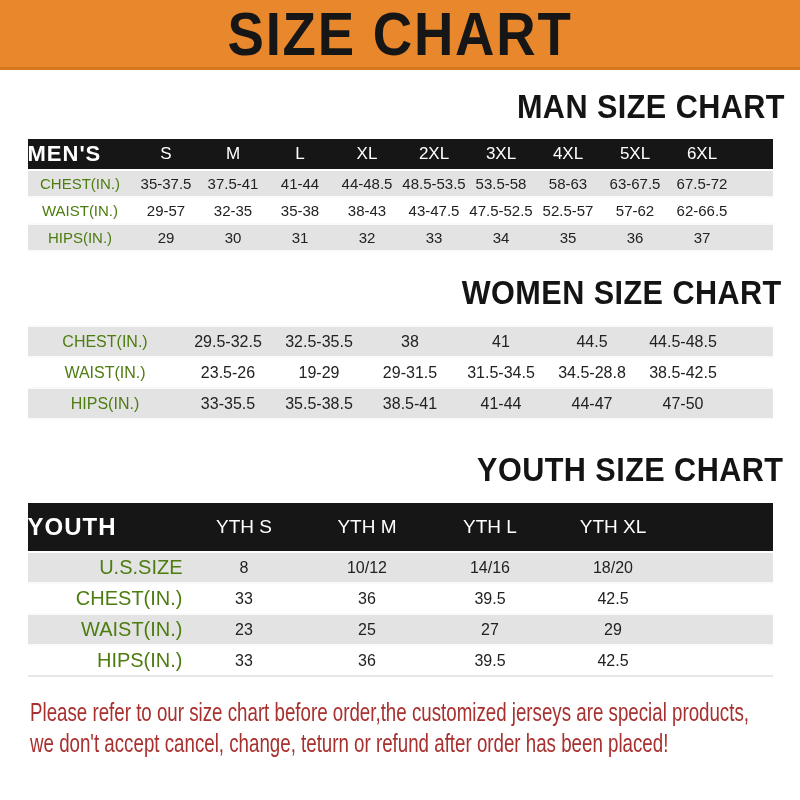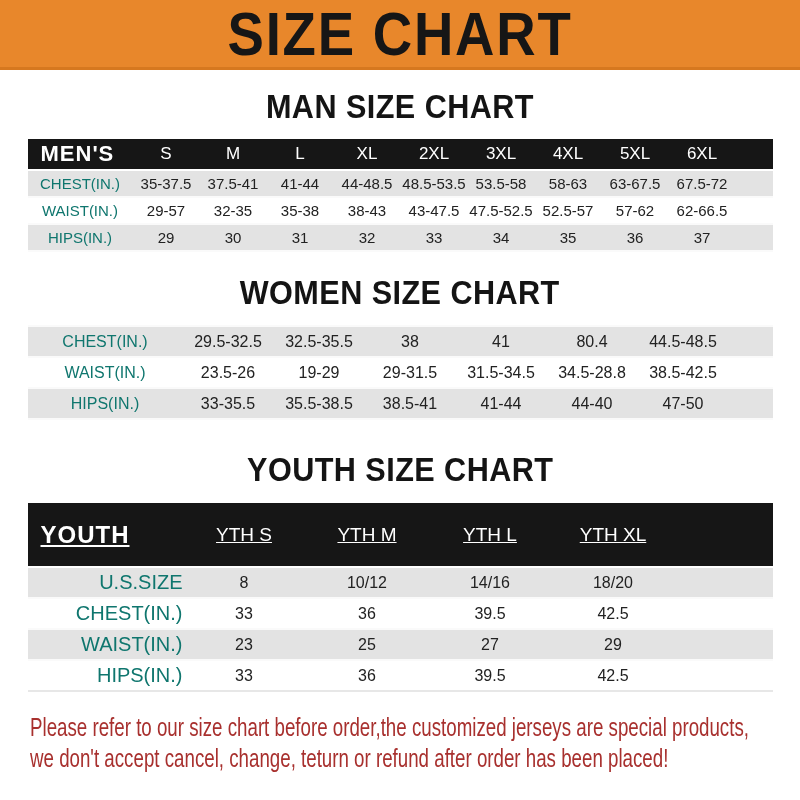--- a/index.html
+++ b/index.html
@@ -6,49 +6,49 @@
   html,body { width:800px; height:800px; background:#ffffff; overflow:hidden;
               font-family:"Liberation Sans", sans-serif; }
 
   
   .banner { height:70px; background:#E8872B; display:flex; align-items:center;
             justify-content:center; border-bottom:3px solid #d6781f; }
   .banner-title { display:inline-block; font-size:62px; font-weight:700; color:#161616;
                   letter-spacing:2px; transform:scaleX(.88); white-space:nowrap; line-height:1; }
 
   
-  .sec-heading { text-align:center; line-height:1; }
+  .sec-heading { text-align:right; line-height:1; }
   .sec-heading span { display:inline-block; font-weight:700; color:#141414;
                       font-size:34px; letter-spacing:.5px; transform:scaleX(.9);
                       white-space:nowrap; }
   .sec-men   .sec-heading { margin-top:19px; }
   .sec-women .sec-heading { margin-top:23px; }
   .sec-youth .sec-heading { margin-top:32px; }
 
   
   table.size-table { width:745px; margin:0 auto; border-collapse:collapse;
                      table-layout:fixed; }
   .sec-men   table.size-table { margin-top:16px; }
   .sec-women table.size-table { margin-top:16px; }
   .sec-youth table.size-table { margin-top:17px; border-bottom:2px solid #e7e7e7; }
 
   tr.head { background:#161616; }
   tr.head th { color:#ffffff; font-weight:400; text-align:center; font-size:18px; }
-  tr.head th.lbl { text-align:left; padding-left:13px; font-weight:700; letter-spacing:1px; }
+  tr.head th.lbl { text-align:left; font-weight:700; letter-spacing:1px; }
   tr.head th { border-bottom:2px solid #ffffff; }
 
   .sec-men   tr.head th { height:31px; font-size:17px; }
   .sec-men   tr.head th.lbl { font-size:22px; }
   .sec-women tr.head th { height:47px; font-size:19px; }
   .sec-women tr.head th.lbl { font-size:23px; }
-  .sec-youth tr.head th { height:64px; font-size:19px;text-decoration:underline; }
+  .sec-youth tr.head th { height:49px; font-size:19px; }
   .sec-youth tr.head th.lbl { font-size:24px; }
 
   td { text-align:center; color:#222222; }
-  td.lbl { color:#0f766e; }
+  td.lbl { color:#4d7c0f; }
   tr.gray  { background:#E3E3E3; }
   tr.white { background:#ffffff; }
   tr.gray td { border-top:2px solid #fafafa; border-bottom:2px solid #fafafa; }
 
   .sec-men   td { height:27px; font-size:15px; }
   .sec-men   td.lbl { font-size:15px; }
   .sec-women td { height:31px; font-size:16px; }
   .sec-women td.lbl { font-size:16px; }
   .sec-youth td { height:31px; font-size:16px; }
   .sec-youth td.lbl { font-size:20px;text-align:right; }
@@ -153,41 +153,41 @@
             <col style="width: 91px;">
             <col style="width: 44px;">
           </colgroup>
           <tbody>
             <tr class="gray">
               <td class="lbl">CHEST(IN.)</td>
               <td>29.5-32.5</td>
               <td>32.5-35.5</td>
               <td>38</td>
               <td>41</td>
-              <td>80.4</td>
+              <td>44.5</td>
               <td>44.5-48.5</td>
               <td></td>
             </tr>
             <tr class="white">
               <td class="lbl">WAIST(IN.)</td>
               <td>23.5-26</td>
               <td>19-29</td>
               <td>29-31.5</td>
               <td>31.5-34.5</td>
               <td>34.5-28.8</td>
               <td>38.5-42.5</td>
               <td></td>
             </tr>
             <tr class="gray">
               <td class="lbl">HIPS(IN.)</td>
               <td>33-35.5</td>
               <td>35.5-38.5</td>
               <td>38.5-41</td>
               <td>41-44</td>
-              <td>44-40</td>
+              <td>44-47</td>
               <td>47-50</td>
               <td></td>
             </tr>
           </tbody>
         </table>
       </section>
       <section class="size-section sec-youth">
         <div class="sec-heading"><span>YOUTH SIZE CHART</span></div>
         <table class="size-table">
           <colgroup>

